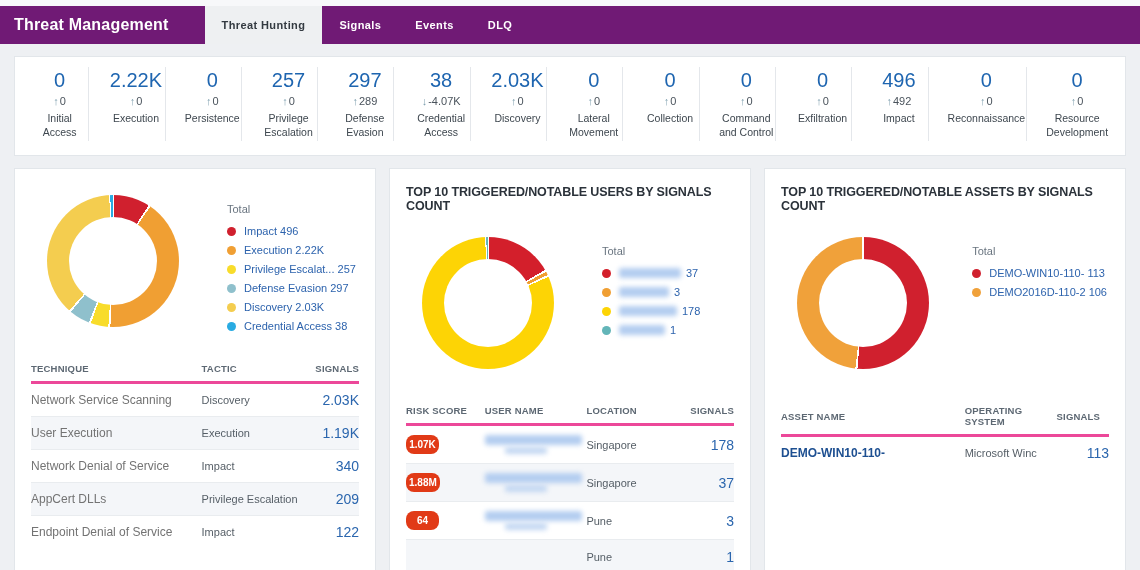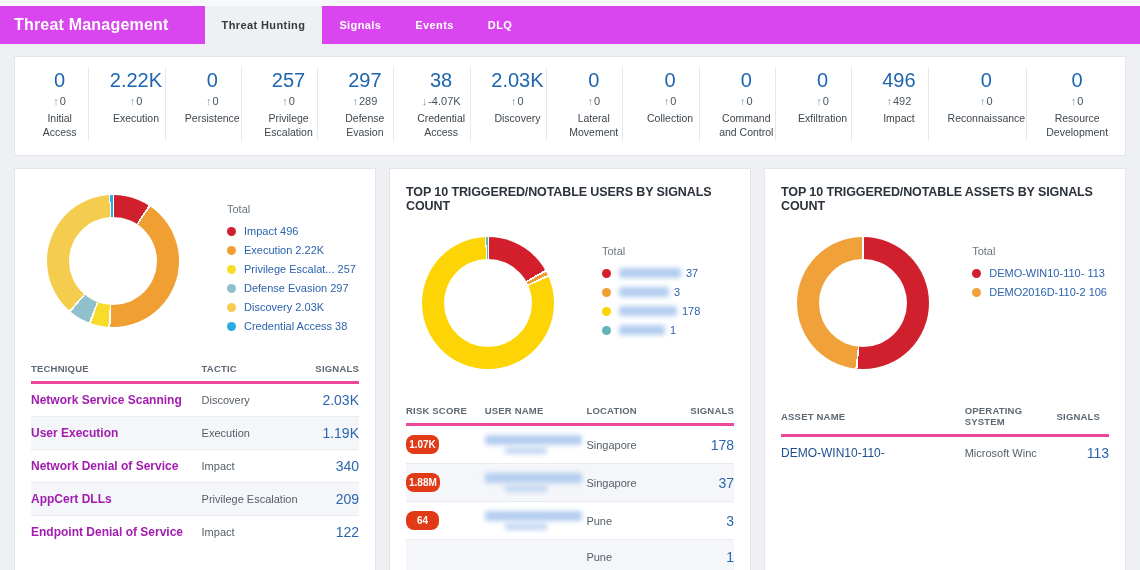--- a/index.html
+++ b/index.html
@@ -1,21 +1,21 @@
 <!DOCTYPE html>
 <html><head>
 <meta charset="utf-8">
 <style>
   * { margin:0; padding:0; box-sizing:border-box; }
   html,body { width:1140px; height:570px; overflow:hidden; }
   body { font-family:"Liberation Sans", sans-serif; background:#eef0f3; }
 
   
   .top-strip { height:6px; background:#f7f8fa; }
-  header { height:38px; background:#d946ef; display:flex; align-items:stretch; padding-left:14px; }
+  header { height:38px; background:#701a75; display:flex; align-items:stretch; padding-left:14px; }
   .app-title { color:#fff; font-size:16px; font-weight:700; line-height:38px; letter-spacing:.2px; margin-right:36px; }
   .tabs { display:flex; align-items:flex-end; }
   .tab { padding:0 17px; line-height:38px; font-size:11px; font-weight:700; color:#fff; letter-spacing:.4px; cursor:pointer; }
   .tab.active { background:#eef0f2; color:#333a41; }
 
   
   main { padding:12px 14px; }
   .card { background:#fff; border:1px solid #e2e6ea; }
 
   
@@ -43,22 +43,22 @@
   .redact { display:inline-block; height:10px; border-radius:2px; background:#b3cdf0; filter:blur(2.5px); margin-right:5px; }
   .redact.r2 { height:7px; background:#c3d7f2; }
 
   
   table { width:100%; border-collapse:collapse; table-layout:fixed; margin-top:4px; }
   th { font-size:9.5px; font-weight:700; color:#5d6873; text-transform:uppercase; text-align:left; letter-spacing:.2px; padding:6px 0 7px; border-bottom:3px solid #ec4899; }
   th.num { text-align:right; }
   td { padding:8px 0; font-size:11px; color:#555e66; border-top:1px solid #e9ecef; vertical-align:middle; }
   tr:first-child td { border-top:none; }
   tr.alt td { background:#f4f6f9; }
-  td.tech { font-size:12px; font-weight:700; color:#a21caf; }
-  td.asset { font-size:12px; font-weight:400; color:#1d4f91; }
+  td.tech { font-size:12px; font-weight:400; color:#737373; }
+  td.asset { font-size:12px; font-weight:700; color:#1d4f91; }
   td.sig { text-align:right; font-size:14px; color:#2b66ae; }
   .users-table td { padding:9px 0; }
   .badge { display:inline-block; min-width:33px; padding:4px 3px; border-radius:8px; color:#fff; font-size:10px; font-weight:700; text-align:center; }
   .blurcell .redact { display:block; }
 </style>
 </head>
 <body>
 
 <div class="top-strip"></div>
 

